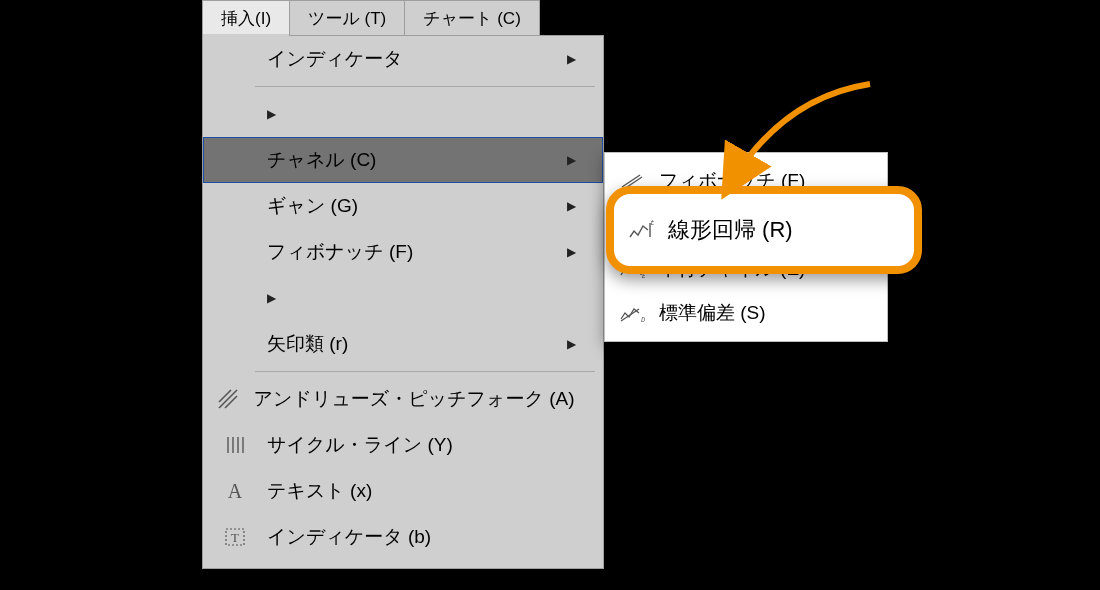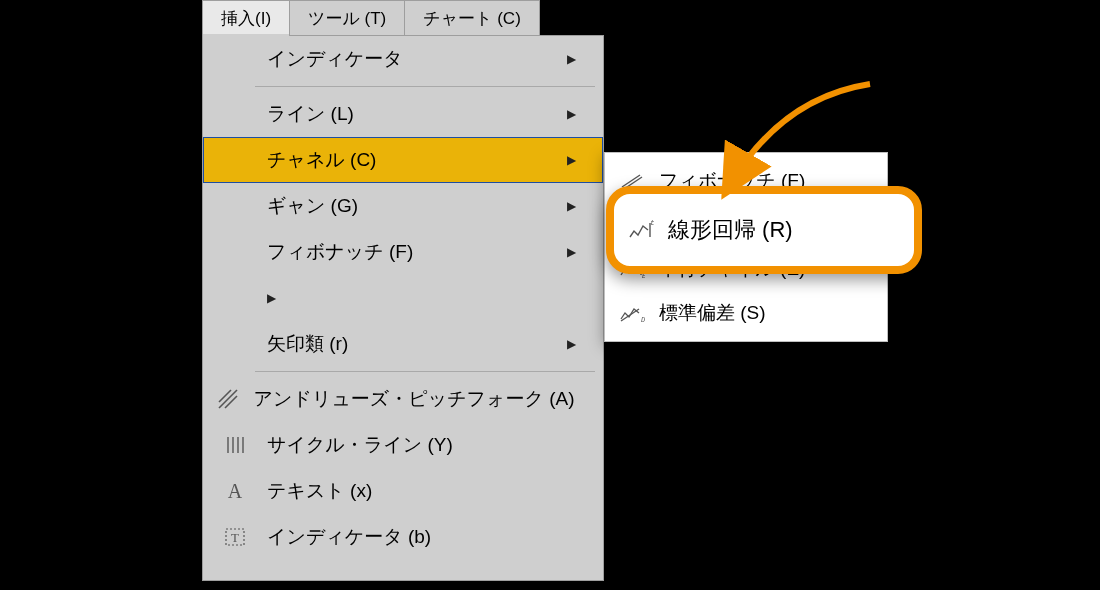--- a/index.html
+++ b/index.html
@@ -7,26 +7,26 @@
 .stage{position:relative;width:1100px;height:590px}
 
 
 .menubar{position:absolute;left:202px;top:0;height:35px;display:flex;align-items:stretch}
 .menubar-item{display:flex;align-items:center;padding:0 18px;background:#cfcfcf;border:1px solid #9e9e9e;border-bottom:none;border-right:none;font-size:17px;white-space:nowrap;cursor:default}
 .menubar-item:last-child{border-right:1px solid #9e9e9e}
 .menubar-item.active{background:#e9e9e9;position:relative;z-index:5}
 .menubar-item.active::after{content:"";position:absolute;left:0;right:0;bottom:-2px;height:3px;background:#cfcfcf}
 
 
-.menu{position:absolute;left:202px;top:35px;width:400px;background:#cfcfcf;border:1px solid #9e9e9e;padding-bottom:20px}
+.menu{position:absolute;left:202px;top:35px;width:400px;background:#cfcfcf;border:1px solid #9e9e9e;padding-bottom:8px}
 .menu-row{position:relative;height:46px;display:flex;align-items:center;cursor:default}
 .menu-row .icon-slot{width:64px;display:flex;justify-content:center;align-items:center;color:#555}
 .menu-row .label{flex:1;font-size:19px;white-space:nowrap}
 .menu-row .arrow{width:36px;text-align:left;font-size:12px;color:#222}
-.menu-row.highlight{background:#eab308;outline:1px solid #1e4ea1;outline-offset:-1px}
+.menu-row.highlight{background:#737373;outline:1px solid #1e4ea1;outline-offset:-1px}
 .menu-sep{height:1px;margin:4px 8px 4px 52px;background:#a9a9a9}
 
 
 .submenu{position:absolute;left:604px;top:152px;width:282px;background:#fff;border:1px solid #bfbfbf;box-shadow:0 4px 14px rgba(0,0,0,.35);padding:6px 0}
 .sub-row{height:44px;display:flex;align-items:center;cursor:default}
 .sub-row .icon-slot{width:54px;display:flex;justify-content:center;align-items:center;color:#555;font-family:"Courier New",monospace;font-style:italic;font-size:17px}
 .sub-row .label{flex:1;font-size:19px;white-space:nowrap}
 
 
 .callout{position:absolute;left:606px;top:186px;width:300px;height:72px;border:8px solid #f29100;border-radius:24px;background:#fff;box-shadow:0 6px 16px rgba(0,0,0,.4);display:flex;align-items:center;z-index:20}
@@ -61,21 +61,20 @@
     <div class="menu-row">
       <span class="icon-slot"></span>
       <span class="label">インディケータ</span>
       <span class="arrow">▶</span>
     </div>
 
     <div class="menu-sep"></div>
 
     <div class="menu-row">
       <span class="icon-slot"></span>
-      <span class="label">ライン (L)</span>
       <span class="arrow">▶</span>
     </div>
 
     <div class="menu-row highlight">
       <span class="icon-slot"></span>
       <span class="label">チャネル (C)</span>
       <span class="arrow">▶</span>
     </div>
 
     <div class="menu-row">

